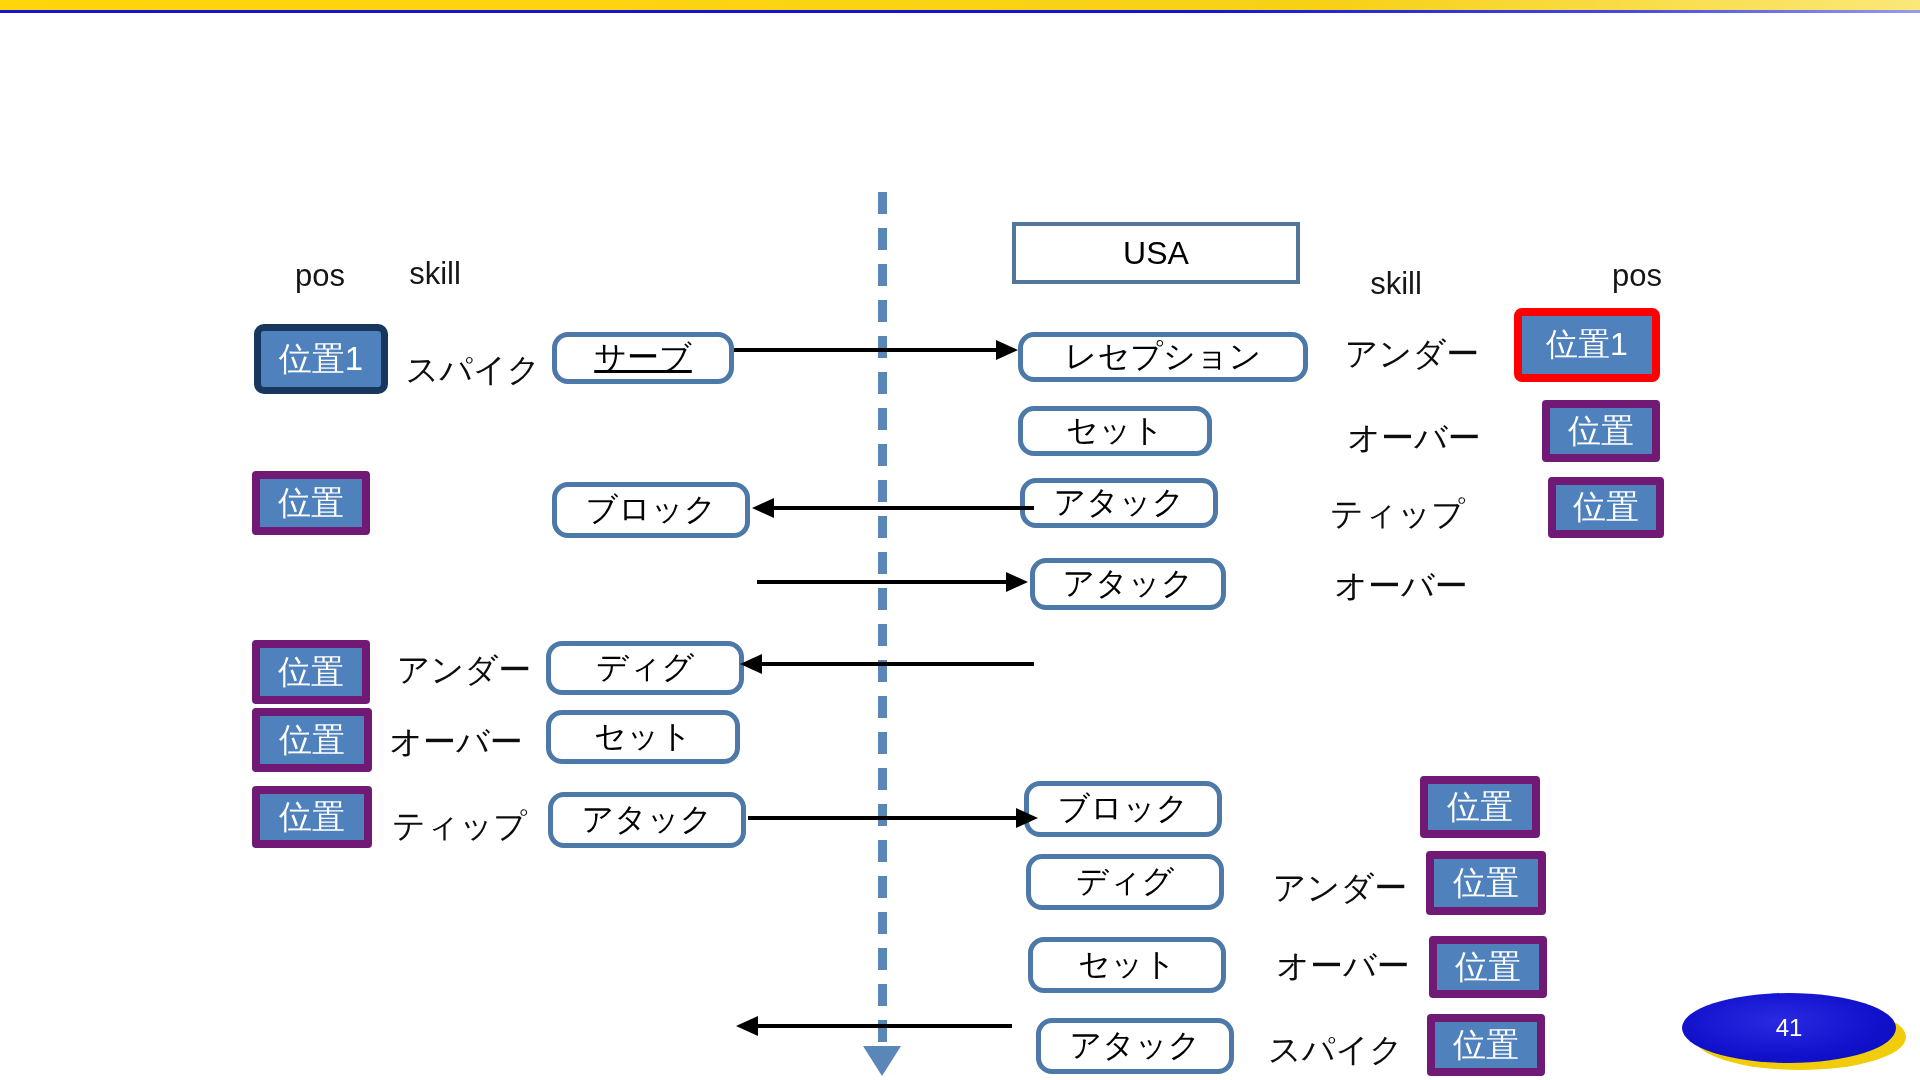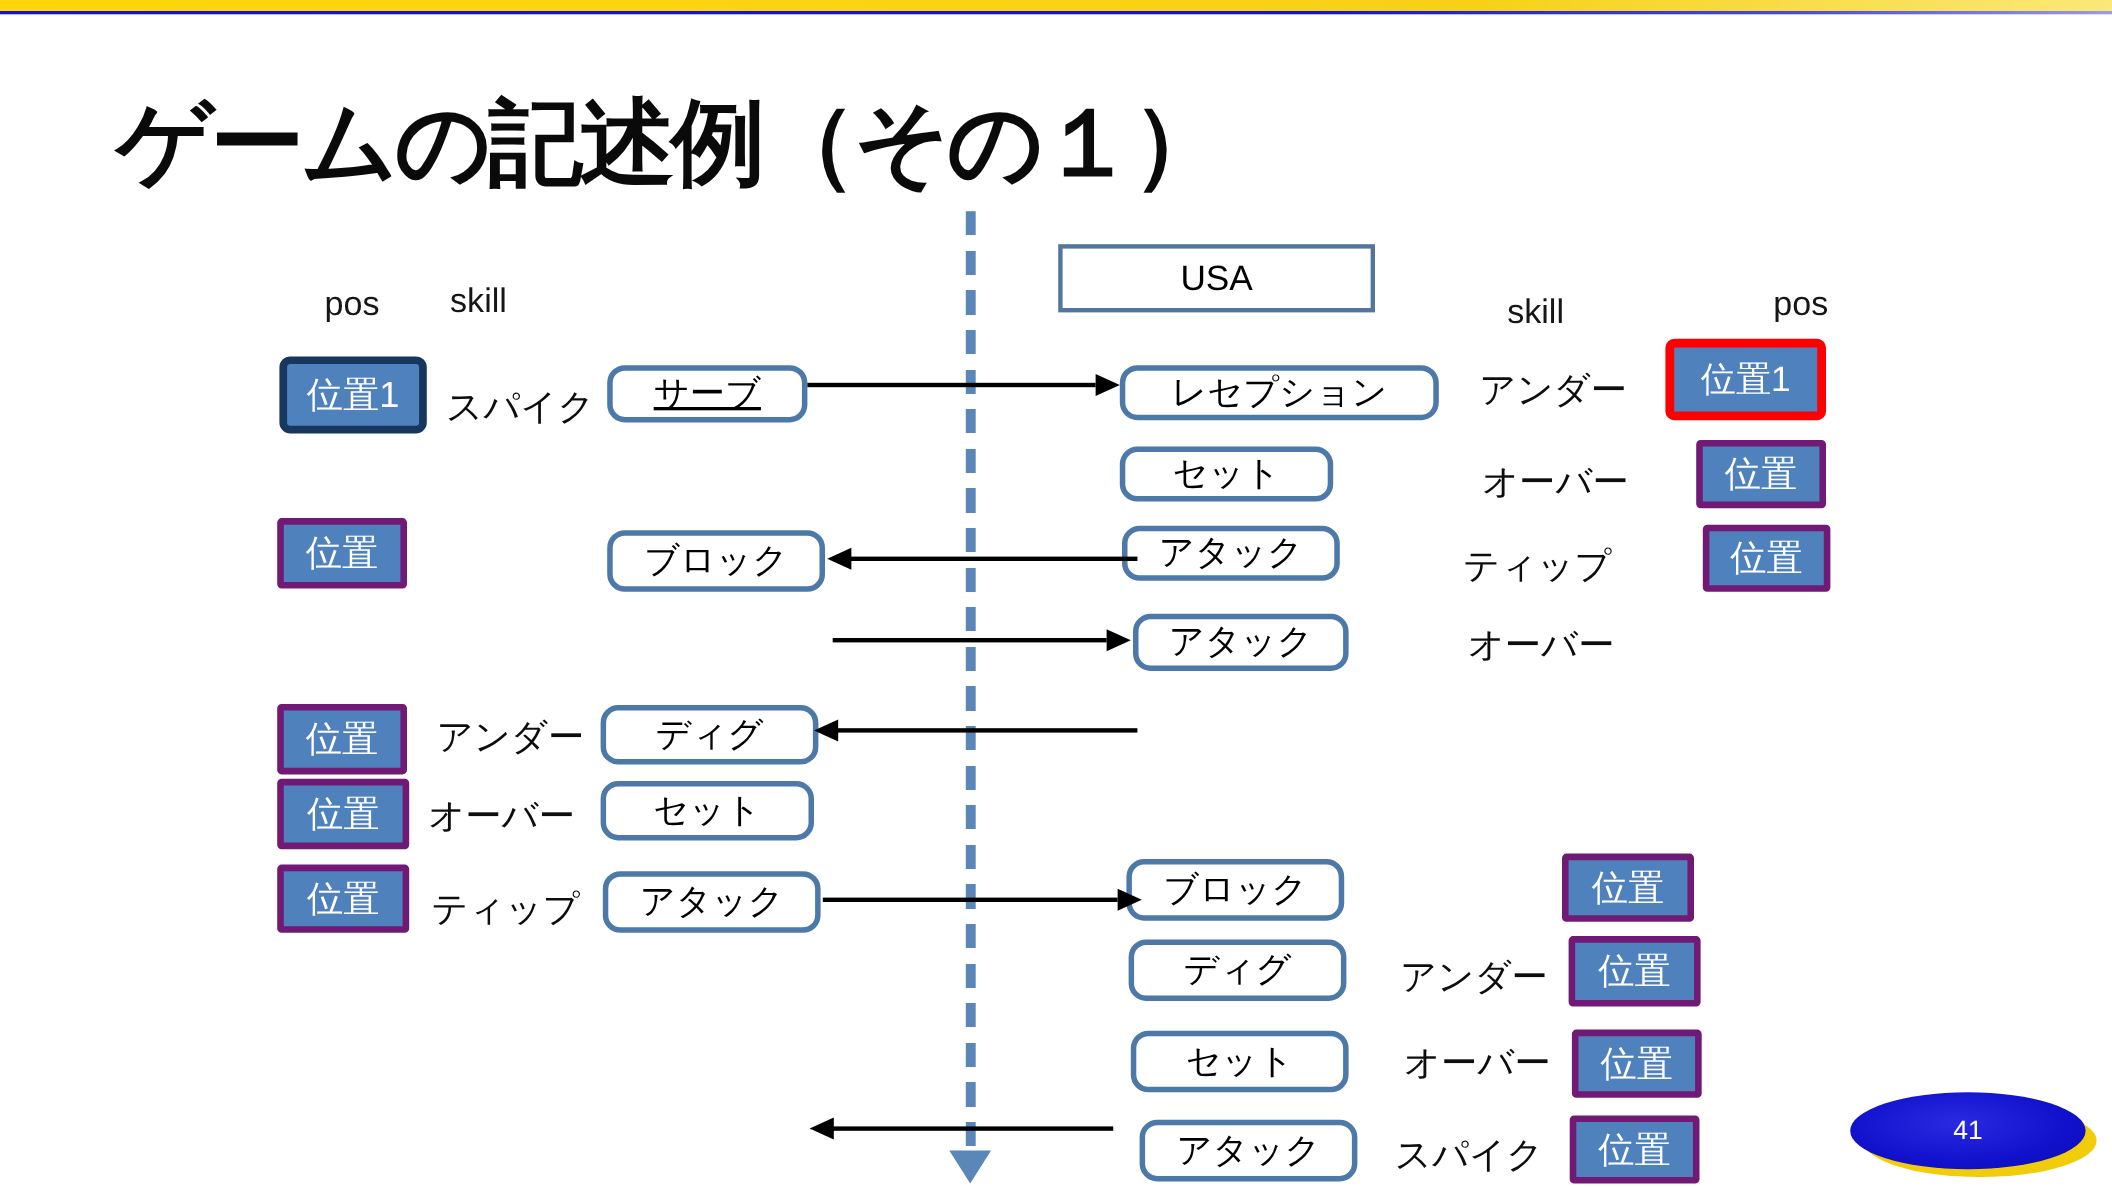--- a/index.html
+++ b/index.html
@@ -13,21 +13,21 @@
   .bar-yellow{left:0;top:27;width:1920px;height:10px;
     background:linear-gradient(to right,#ffd60a 0%,#f7d117 70%,#fbe878 100%);}
   .title{left:106px;top:72px;font-size:86px;font-weight:600;letter-spacing:-3px;
     color:#0a0a0a;white-space:nowrap;}
   .hdr{font-size:31px;color:#161616;text-align:center;white-space:nowrap;}
   .lbl{font-size:33px;color:#0d0d0d;text-align:center;white-space:nowrap;}
   .team-box{background:#fff;border:4px solid #53779c;display:flex;align-items:center;
     justify-content:center;font-size:32px;color:#000;box-sizing:border-box;}
   .action-box{background:#fff;border:5px solid #4d79a9;border-radius:16px;display:flex;
     align-items:center;justify-content:center;font-size:32px;color:#000;box-sizing:border-box;}
-  .pos-box{background:#4f81bd;border:6px solid #701a75;border-radius:4px;display:flex;
+  .pos-box{background:#4f81bd;border:8px solid #701a75;border-radius:4px;display:flex;
     align-items:center;justify-content:center;font-size:33px;color:#fff;box-sizing:border-box;}
   .pos-navy{border:7px solid #17375e;border-radius:10px;}
   .pos-red{border:8px solid #fe0000;border-radius:8px;}
   .hline{position:absolute;height:4px;background:#000;}
   .ah-r{position:absolute;width:0;height:0;border-top:10px solid transparent;
     border-bottom:10px solid transparent;border-left:22px solid #000;}
   .ah-l{position:absolute;width:0;height:0;border-top:10px solid transparent;
     border-bottom:10px solid transparent;border-right:22px solid #000;}
   .dash-line{left:878px;top:192px;width:9px;height:852px;
     background:repeating-linear-gradient(to bottom,#5b87b8 0 22px,transparent 22px 36px);}
@@ -40,28 +40,27 @@
     display:flex;align-items:center;justify-content:center;color:#fff;font-size:24px;}
 </style>
 </head>
 <body>
 
 <div class="slide">
 
   <div class="abs bar-blue"></div>
   <div class="abs bar-yellow"></div>
 
-  <div class="abs title">ゲームの記述例（その１）</div>
 
   <div class="abs dash-line"></div>
   <div class="abs dash-head"></div>
 
   <div class="abs hdr" style="left:270px;top:258px;width:100px;">pos</div>
   <div class="abs hdr" style="left:385px;top:256px;width:100px;">skill</div>
-  <div class="abs team-box" style="left:962px;top:222px;width:288px;height:62px;">USA</div>
+  <div class="abs team-box" style="left:1012px;top:222px;width:288px;height:62px;">USA</div>
   <div class="abs hdr" style="left:1346px;top:266px;width:100px;">skill</div>
   <div class="abs hdr" style="left:1587px;top:258px;width:100px;">pos</div>
 
   <div class="abs pos-box pos-navy" style="left:254px;top:324px;width:134px;height:70px;">位置1</div>
   <div class="abs lbl" style="left:398px;top:348px;width:150px;">スパイク</div>
   <div class="abs action-box" style="left:552px;top:332px;width:182px;height:52px;text-decoration:underline;">サーブ</div>
 
   <div class="abs pos-box" style="left:252px;top:471px;width:118px;height:64px;">位置</div>
   <div class="abs action-box" style="left:552px;top:482px;width:198px;height:56px;">ブロック</div>
 

